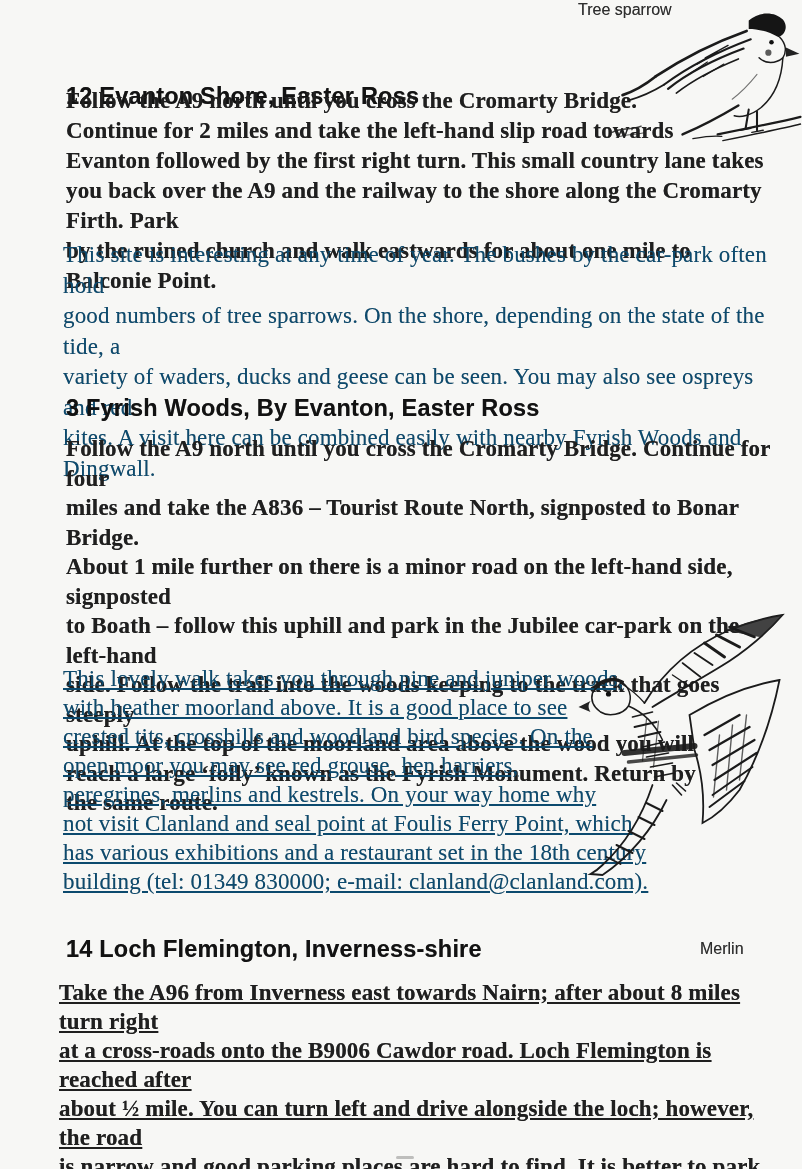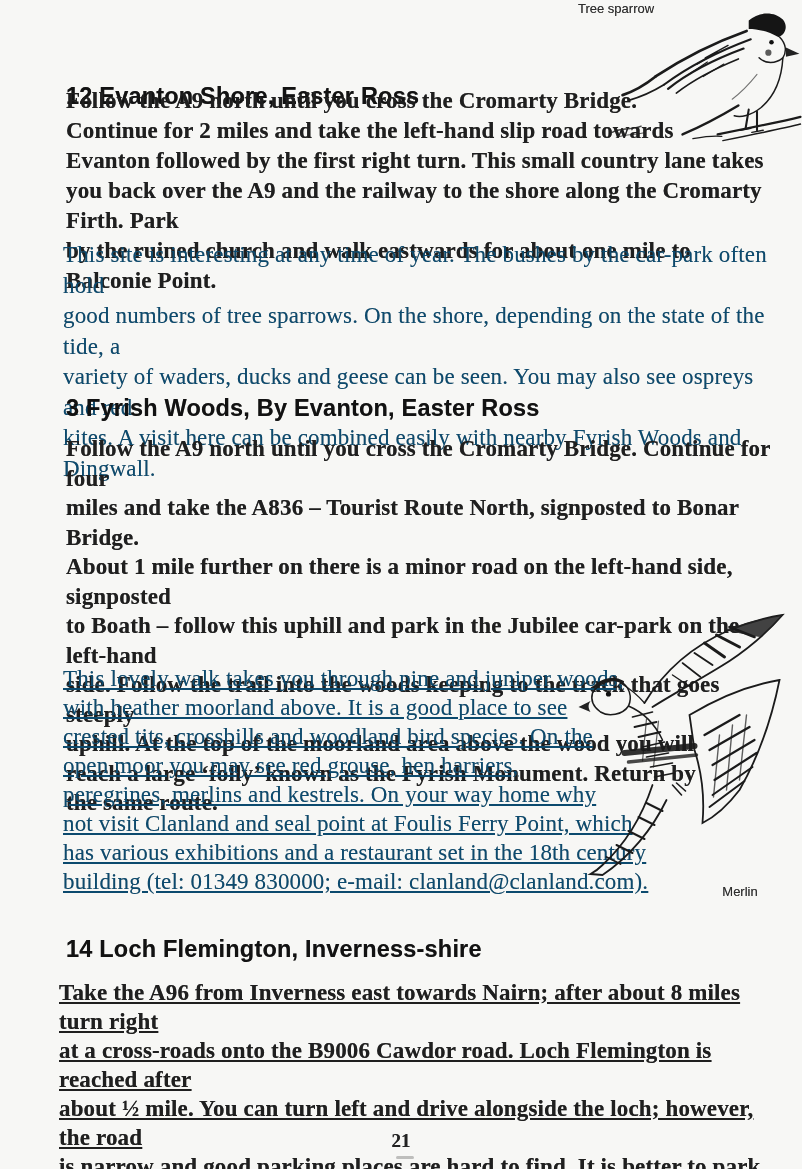--- a/index.html
+++ b/index.html
@@ -7,26 +7,26 @@
     position:relative;
     width:802px;height:1169px;
     margin:0 auto;
     background:#f7f7f5;
     overflow:hidden;
     font-family:"Liberation Serif","DejaVu Serif",serif;
   }
   .caption{
     position:absolute;
     font-family:"Liberation Sans","DejaVu Sans",sans-serif;
-    font-size:13px;
+    font-size:16px;
     color:#2e2e2e;
     text-shadow:0 0 .5px rgba(40,40,40,.55);
   }
   .caption-sparrow{left:578px;top:1px;}
-  .caption-merlin{left:700px;top:884px;width:80px;text-align:center;}
+  .caption-merlin{left:700px;top:940px;width:80px;text-align:left;}
   h2.sec-heading{
     position:absolute;
     margin:0;
     font-family:"Liberation Sans","DejaVu Sans",sans-serif;
     font-size:23.5px;
     font-weight:bold;
     letter-spacing:.2px;
     color:#121212;
     text-shadow:0 0 .6px rgba(0,0,0,.5);
     white-space:nowrap;
@@ -217,16 +217,15 @@
 
   <section>
     <h2 id="h14" class="sec-heading">14 Loch Flemington, Inverness-shire</h2>
     <p id="p14" class="para directions">Take the A96 from Inverness east towards Nairn; after about 8 miles turn right
 at a cross-roads onto the B9006 Cawdor road. Loch Flemington is reached after
 about ½ mile. You can turn left and drive alongside the loch; however, the road
 is narrow and good parking places are hard to find. It is better to park at the
 west end of the loch and walk.</p>
   </section>
 
-  <div class="page-number">21</div>
   <div class="smudge"></div>
 
 </div>
 
 </body></html>

